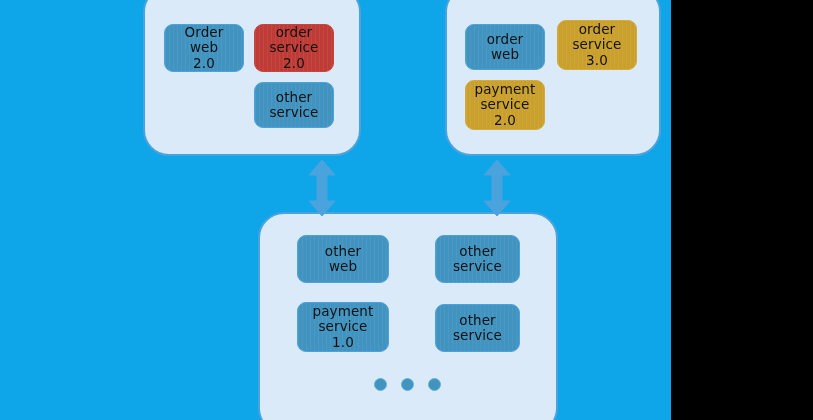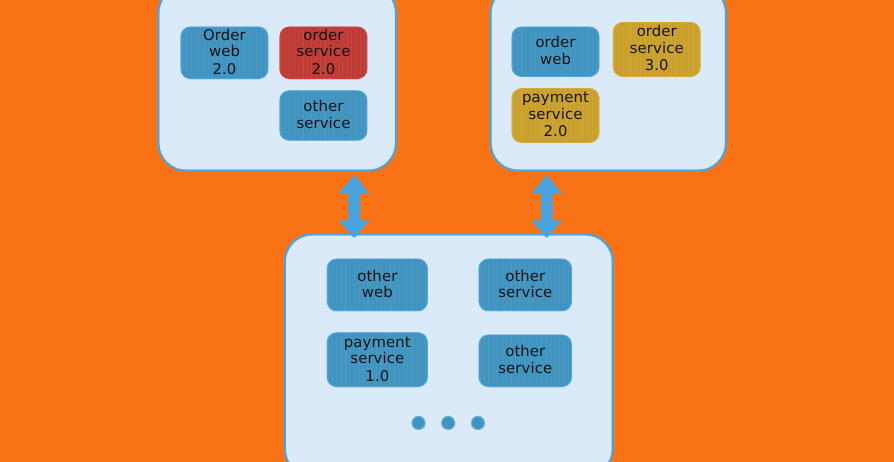--- a/index.html
+++ b/index.html
@@ -2,23 +2,23 @@
 <html><head>
 <meta charset="utf-8">
 <style>
   html, body {
     margin: 0;
     padding: 0;
     background: #000000;
   }
   #canvas {
     position: relative;
-    width: 813px;
+    width: 671px;
     height: 420px;
-    background: #f97316;
+    background: #0ea5e9;
     overflow: hidden;
     font-family: "DejaVu Sans", "Liberation Sans", sans-serif;
   }
 
   
   .group {
     position: absolute;
     background: #dbeaf8;
     border: 2px solid #4ba3dd;
     border-radius: 26px;

